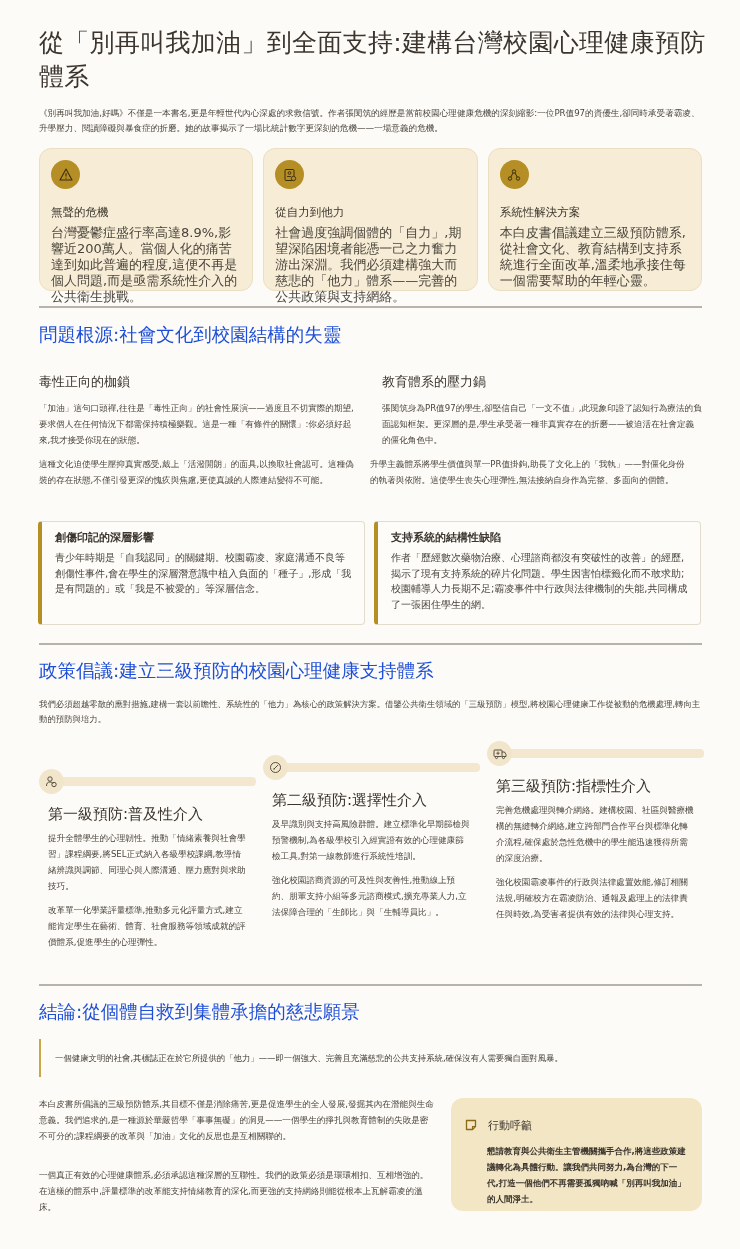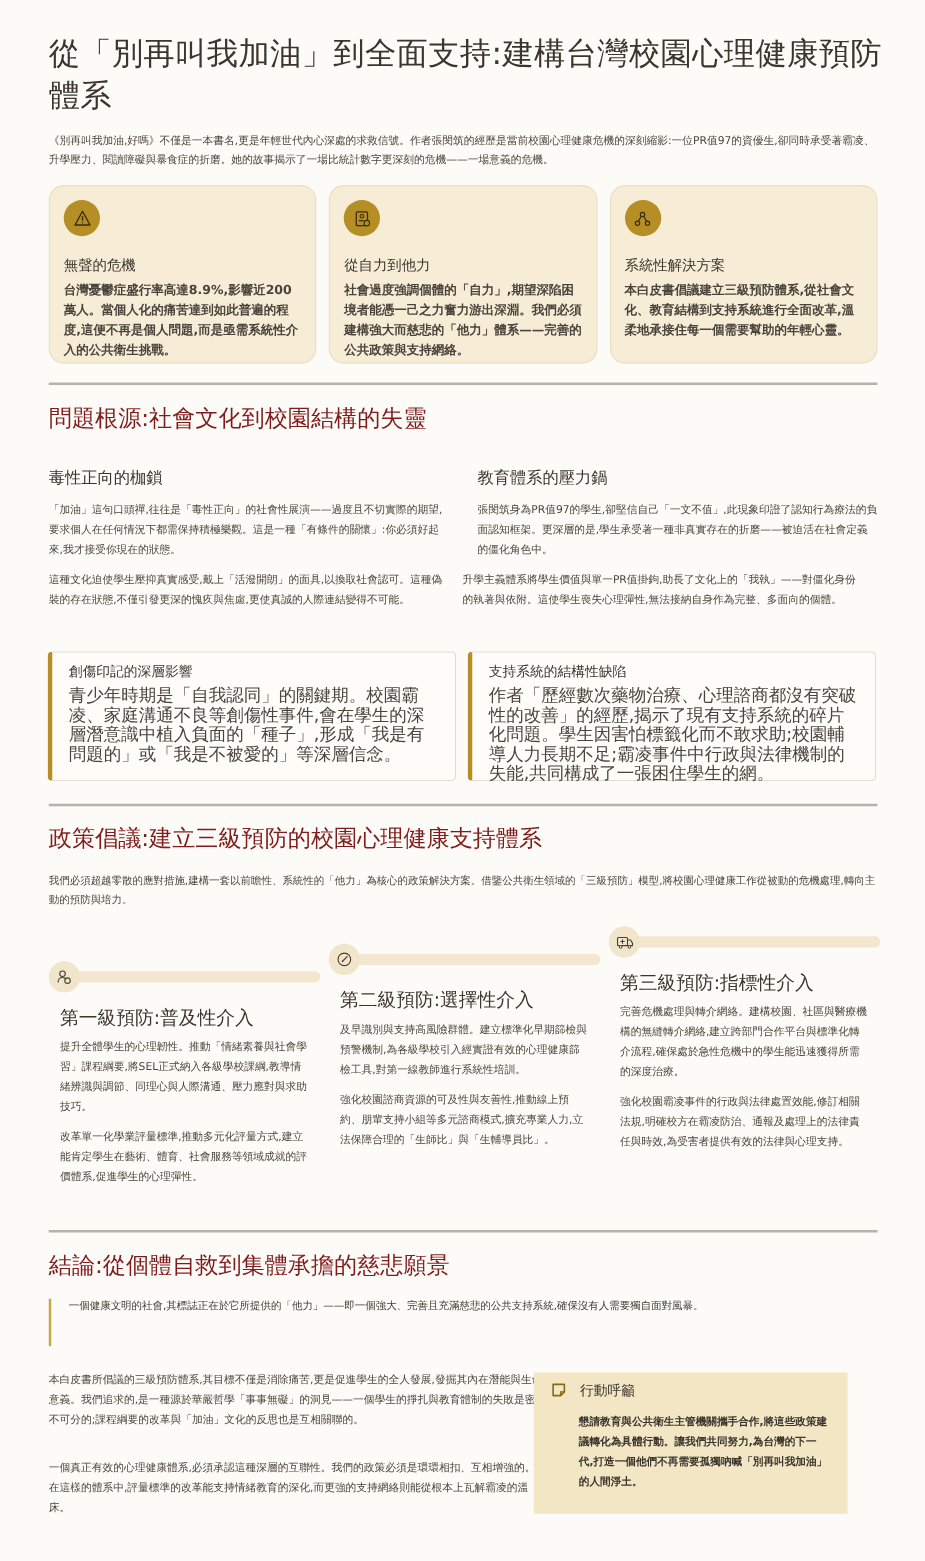--- a/index.html
+++ b/index.html
@@ -7,43 +7,43 @@
   body { font-family: "DejaVu Sans", "Liberation Sans", sans-serif; color: #3a3530; }
   .page { position: relative; width: 740px; height: 1249px; padding: 0 39px; }
 
   h1.title { position: absolute; left: 39px; top: 26px; width: 670px; font-size: 25px; line-height: 34px; font-weight: 400; color: #3b352e; letter-spacing: 0.3px; }
   .intro { position: absolute; left: 39px; top: 106px; width: 665px; font-size: 8.6px; line-height: 15px; color: #4a443c; }
 
   .cards { position: absolute; left: 39px; top: 148px; width: 663px; height: 143px; display: flex; gap: 10px; }
   .card { flex: 1; background: #f7edd6; border: 1px solid #eadfc2; border-radius: 12px; padding: 11px 11px; }
   .card .icon { width: 29px; height: 29px; border-radius: 50%; background: #b58f25; display: flex; align-items: center; justify-content: center; }
   .card h3 { margin-top: 16px; font-size: 11.5px; font-weight: 400; color: #3b352e; }
-  .card p { margin-top: 5px; font-size: 10px; line-height: 16px; color: #4a443c; font-weight: bold; }
+  .card p { margin-top: 5px; font-size: 13px; line-height: 16px; color: #4a443c; }
 
   .rule { position: absolute; left: 39px; width: 663px; height: 1.5px; background: #b8b3aa; }
 
-  h2.sec { position: absolute; left: 39px; font-size: 18.5px; font-weight: 400; color: #7f1d1d; }
+  h2.sec { position: absolute; left: 39px; font-size: 18.5px; font-weight: 400; color: #1d4ed8; }
   h3.sub { position: absolute; font-size: 13px; font-weight: 400; color: #3b352e; }
   .para { position: absolute; font-size: 8.6px; line-height: 16px; color: #4a443c; }
 
   .qbox { position: absolute; top: 521px; height: 104px; background: #fdfcf9; border: 1px solid #e2dcce; border-left: 4px solid #b58f25; border-radius: 4px; padding: 8px 12px 8px 13px; }
-  .qbox h4 { font-size: 11px; font-weight: 400; color: #3b352e; }
-  .qbox p { margin-top: 5px; font-size: 14px; line-height: 15.5px; color: #4a443c; }
+  .qbox h4 { font-size: 11px; font-weight: 700; color: #3b352e; }
+  .qbox p { margin-top: 5px; font-size: 10px; line-height: 15.5px; color: #4a443c; }
 
   .tier { position: absolute; width: 217px; }
   .tier .bar { position: relative; height: 25px; }
   .tier .bar .line { position: absolute; left: 10px; right: 0; top: 8px; height: 9px; background: #f3e8cf; border-radius: 4px; }
   .tier .bar .circ { position: absolute; left: 0; top: 0; width: 25px; height: 25px; border-radius: 50%; background: #f1e6cb; display: flex; align-items: center; justify-content: center; }
   .tier h4 { margin-top: 11px; margin-left: 9px; font-size: 15px; font-weight: 400; color: #3b352e; }
   .tier p { margin-left: 9px; margin-top: 6px; font-size: 8.6px; line-height: 16px; color: #4a443c; width: 200px; }
   .tier p + p { margin-top: 8px; }
 
-  .quote { position: absolute; left: 39px; top: 1039px; width: 663px; height: 38px; border-left: 2px solid #c9a64a; padding-left: 14px; display: flex; font-size: 8.4px; color: #3f3a33; }
+  .quote { position: absolute; left: 39px; top: 1039px; width: 663px; height: 38px; border-left: 2px solid #c9a64a; padding-left: 14px; display: flex; align-items: center; font-size: 8.4px; color: #3f3a33; }
 
-  .cta { position: absolute; left: 427px; top: 1098px; width: 251px; height: 113px; background: #f3e6c4; border-radius: 0; padding: 5px 14px; }
+  .cta { position: absolute; left: 451px; top: 1098px; width: 251px; height: 113px; background: #f3e6c4; border-radius: 12px; padding: 18px 14px; }
   .cta .hdr { display: flex; align-items: center; gap: 11px; }
   .cta .hdr span.t { font-size: 11px; color: #3b352e; }
   .cta p { margin-top: 8px; margin-left: 22px; font-size: 8.5px; line-height: 16px; color: #3b352e; font-weight: 700; }
 </style>
 </head>
 <body>
 
 <div class="page">
 
   <h1 class="title">從「別再叫我加油」到全面支持:建構台灣校園心理健康預防體系</h1>

